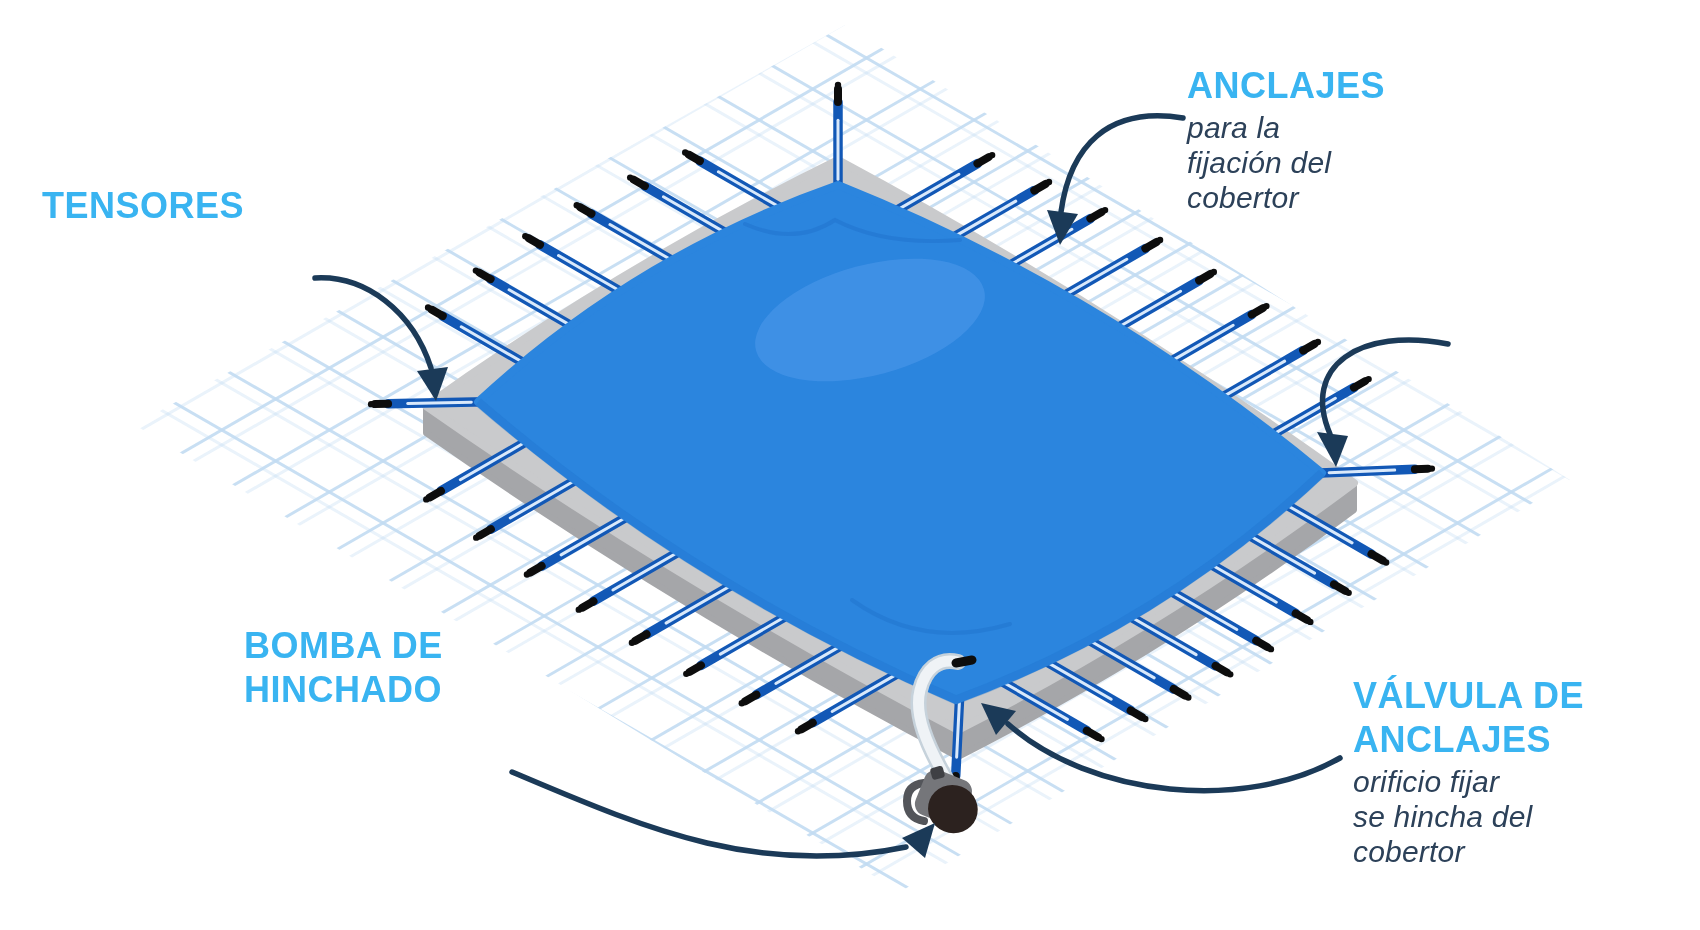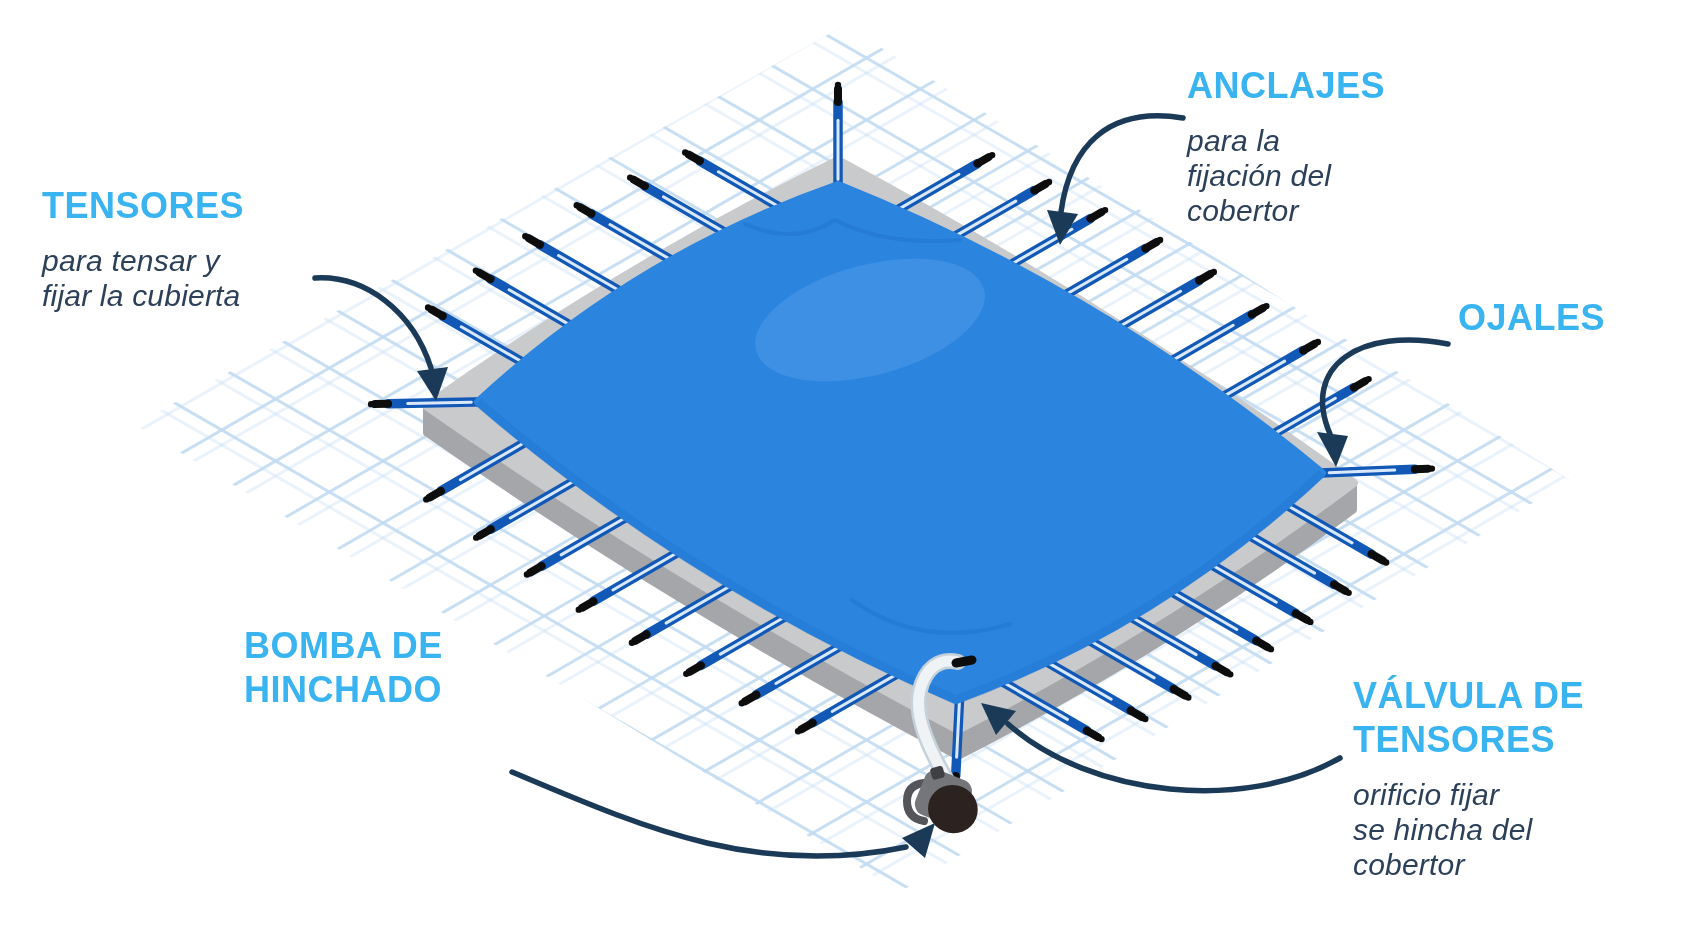--- a/index.html
+++ b/index.html
@@ -3,21 +3,21 @@
 <meta charset="utf-8">
 <style>
   html,body{margin:0;padding:0;background:#fff;}
   body{width:1700px;height:930px;position:relative;overflow:hidden;
        font-family:"Liberation Sans",sans-serif;}
   #scene{position:absolute;left:0;top:0;}
   .label{position:absolute;}
   .label h2{margin:0;font-weight:700;font-size:36px;line-height:44px;
             letter-spacing:.5px;color:var(--heading-accent);white-space:pre-line;
             font-family:"Liberation Sans",sans-serif;}
-  .label p{margin:15px 0 0;font-style:italic;font-size:30px;line-height:35px;
+  .label p{margin:2px 0 0;font-style:italic;font-size:30px;line-height:35px;
            color:var(--body-text);white-space:pre-line;letter-spacing:.2px;
            font-family:"Liberation Sans",sans-serif;}
   .arrow path{fill:none;stroke:var(--arrow);stroke-width:5.5;stroke-linecap:round;}
   .arrow polygon{fill:var(--arrow);}
 </style>
 </head>
 <body>
 
 <svg id="scene" width="1700" height="930" viewBox="0 0 1700 930">
   <defs>
@@ -343,39 +343,36 @@
     </g>
     <g class="arrow">
       <path d="M 512,772 C 640,826 755,878 906,847"></path>
       <polygon points="935,823 925,858 902,838"></polygon>
     </g>
   </g>
 </svg>
 
 <div class="label" style="left:42px;top:184px;">
   <h2>TENSORES</h2>
-  <p>para tensar y
-fijar la cubierta</p>
 </div>
 
 <div class="label" style="left:1187px;top:64px;">
   <h2>ANCLAJES</h2>
   <p>para la
 fijación del
 cobertor</p>
 </div>
 
 <div class="label" style="left:1458px;top:296px;">
-  <h2>OJALES</h2>
 </div>
 
 <div class="label" style="left:244px;top:624px;">
   <h2>BOMBA DE
 HINCHADO</h2>
 </div>
 
 <div class="label" style="left:1353px;top:674px;">
   <h2>VÁLVULA DE
-TENSORES</h2>
+ANCLAJES</h2>
   <p>orificio fijar
 se hincha del
 cobertor</p>
 </div>
 
 </body></html>

